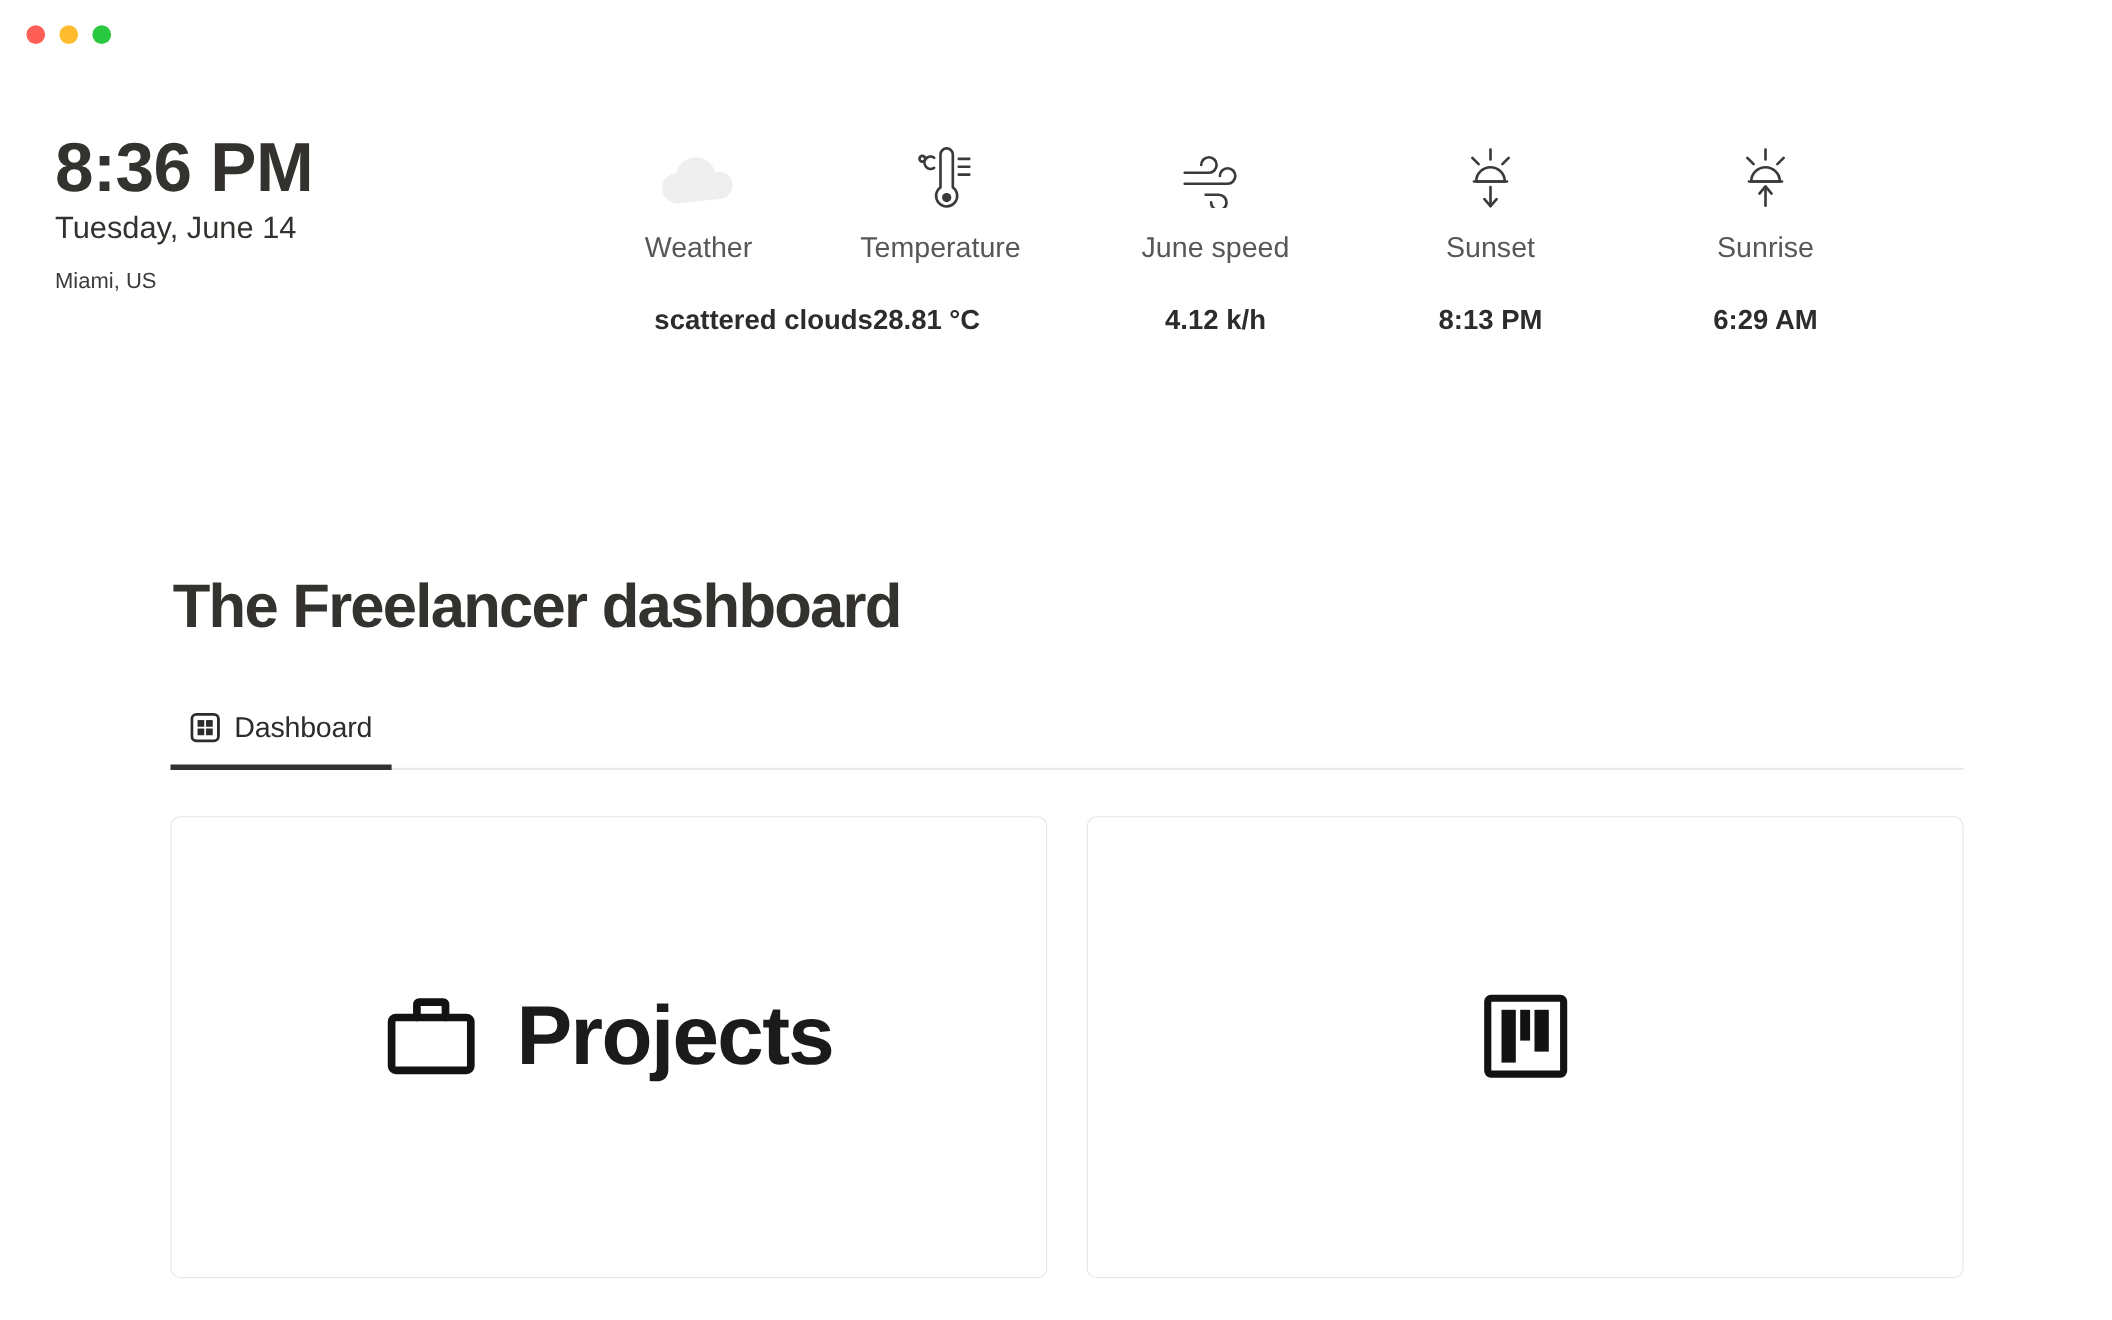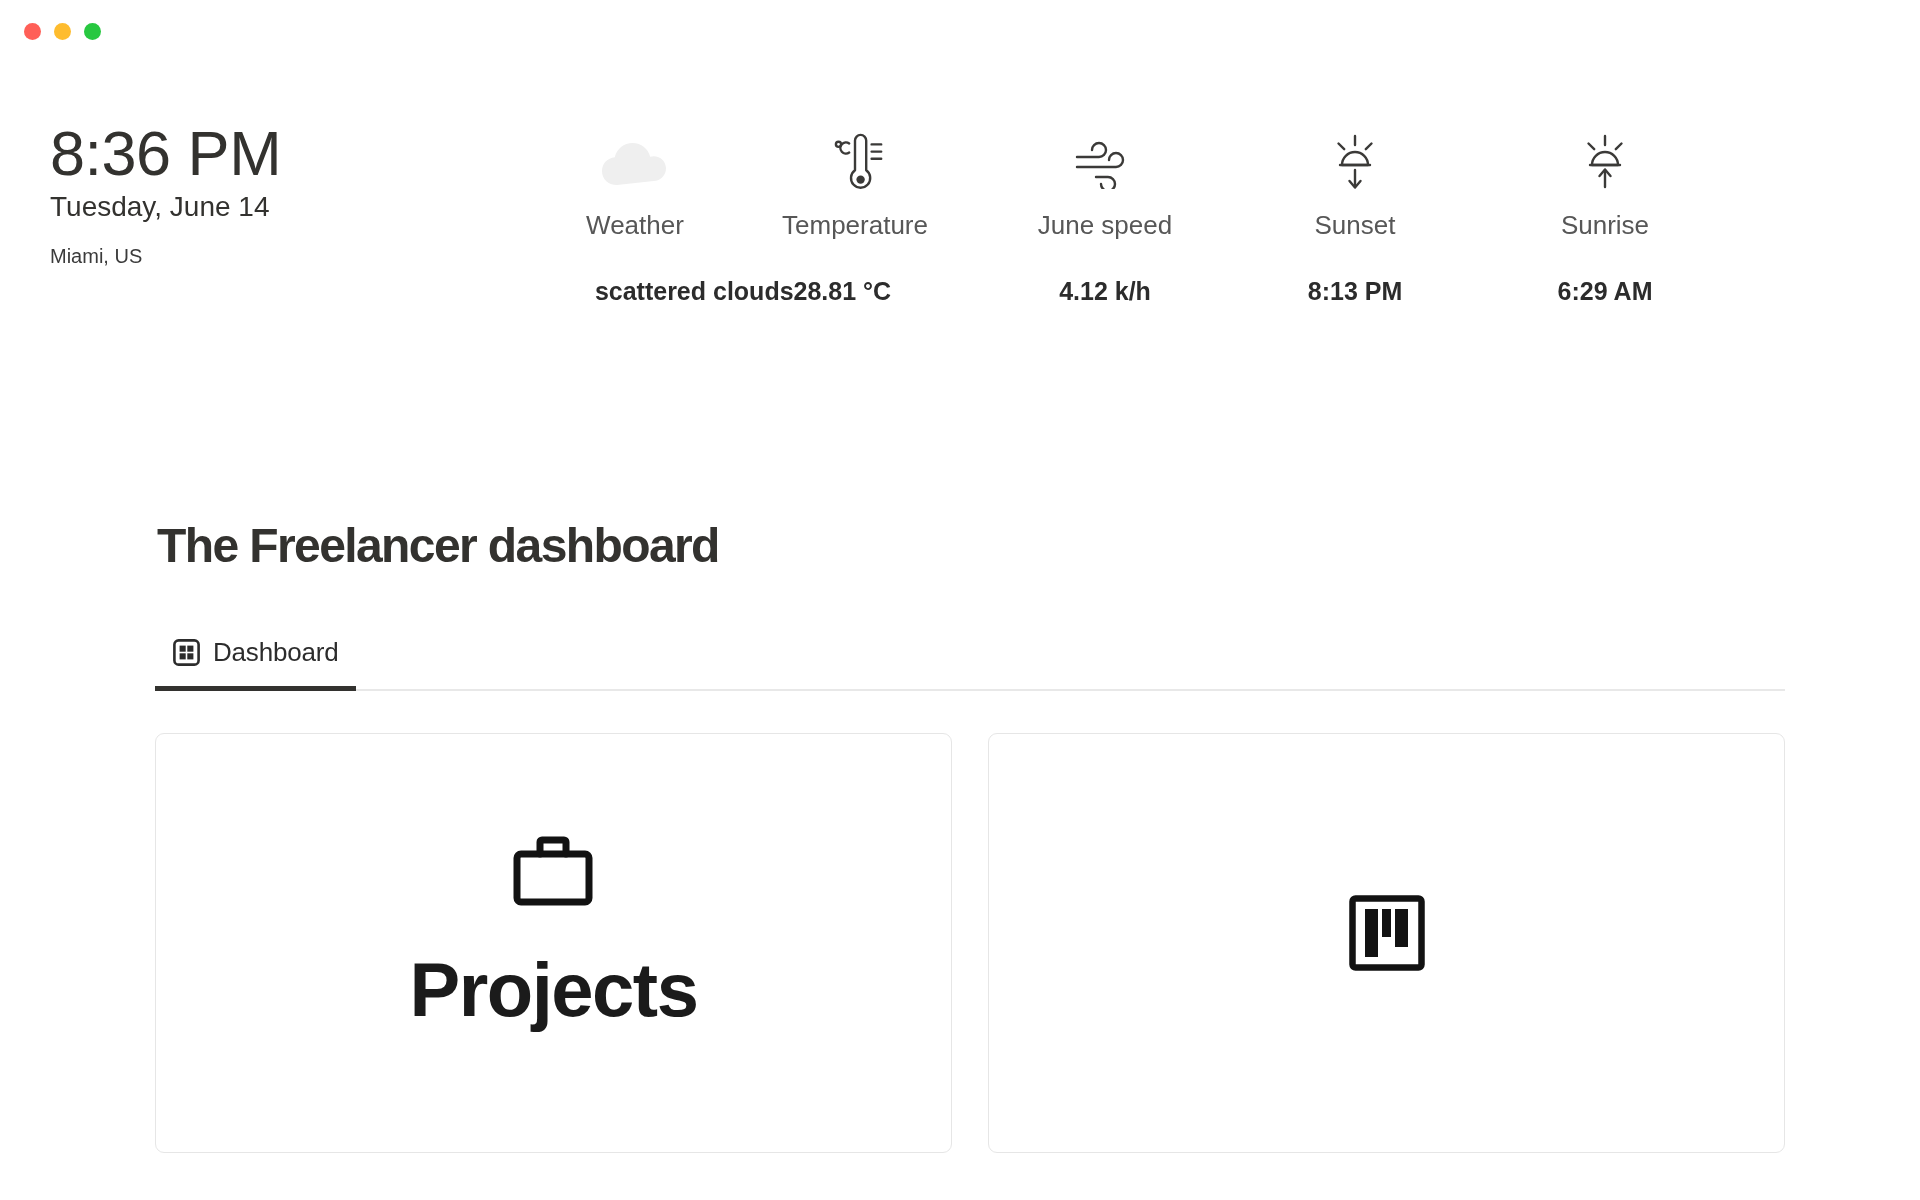--- a/index.html
+++ b/index.html
@@ -45,21 +45,21 @@
 
   .clock-block {
     position: absolute;
     left: 50px;
     top: 122px;
     width: 420px;
   }
   .clock-time {
     font-size: 63px;
     line-height: 1.0;
-    font-weight: 400;
+    font-weight: 700;
     letter-spacing: -0.5px;
     color: #33322f;
     white-space: nowrap;
   }
   .clock-date {
     margin-top: 6px;
     font-size: 28px;
     font-weight: 400;
     color: #33322f;
     white-space: nowrap;
@@ -125,21 +125,21 @@
   
   .main {
     position: absolute;
     top: 520px;
     left: 0;
     width: 1920px;
   }
 
   .page-title {
     margin-left: 157px;
-    font-size: 48px;
+    font-size: 56px;
     font-weight: 700;
     letter-spacing: -1.6px;
     color: #33322f;
     line-height: 1.1;
     white-space: nowrap;
   }
 
   .tabs-row {
     margin-top: 60px;
     margin-left: 155px;
@@ -181,21 +181,20 @@
     display: flex;
     align-items: center;
     justify-content: center;
     padding-bottom: 20px;
     cursor: pointer;
   }
   .card-inner {
     display: flex;
     align-items: center;
     gap: 36px;
-    flex-direction: column;
   }
   .card-icon { display: flex; align-items: center; }
   .card-label {
     font-size: 76px;
     font-weight: 700;
     letter-spacing: -1.5px;
     color: #1b1b1b;
     white-space: nowrap;
   }
 </style>

